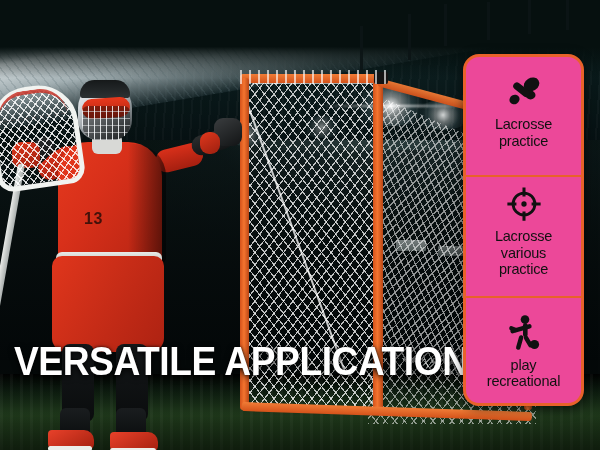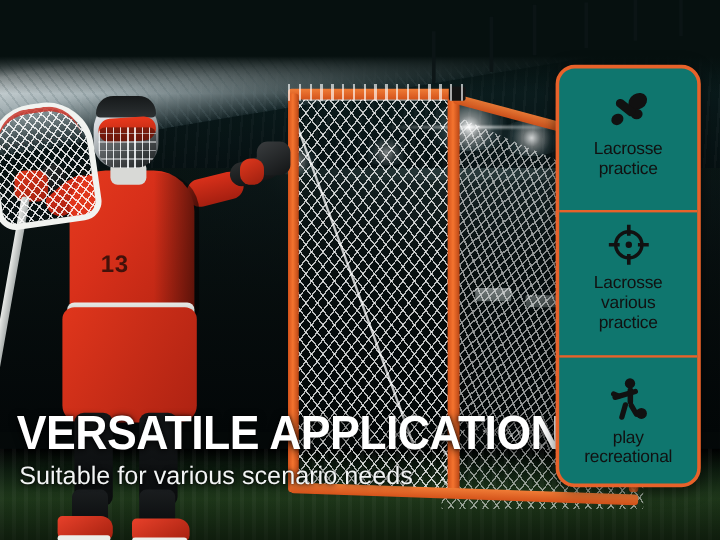--- a/index.html
+++ b/index.html
@@ -112,21 +112,21 @@
     background:linear-gradient(125deg,#e53a1e 0%, #d8301a 40%, #b52412 100%);
     border-radius:30px 34px 8px 8px;
   }
   .torso-shade{
     left:128px;top:100px;width:38px;height:120px;
     background:linear-gradient(90deg, rgba(0,0,0,0), rgba(0,0,0,.55));
     border-radius:0 32px 6px 6px;
   }
   .num{
     position:absolute;left:84px;top:166px;color:#2a0d08;
-    font-size:20px;font-weight:bold;letter-spacing:.5px;
+    font-size:16px;font-weight:bold;letter-spacing:.5px;
     font-family:"Liberation Sans",sans-serif;opacity:.85;
   }
   .helmet{
     left:78px;top:38px;width:54px;height:58px;
     background:linear-gradient(150deg,#f2f4f5 0%, #d6dade 28%, #9aa1a5 55%, #2a2f31 100%);
     border-radius:26px 26px 20px 20px;
   }
   .helmet-red{
     left:82px;top:54px;width:48px;height:20px;
     background:linear-gradient(180deg,#e8381c,#b12612);
@@ -197,21 +197,21 @@
   .subline{
     position:absolute;left:16px;top:386px;
     color:#f2f4f4;font-size:21px;font-weight:normal;
     text-shadow:0 1px 5px rgba(0,0,0,.9), 0 0 2px rgba(0,0,0,.8);
     white-space:nowrap;line-height:1;
   }
 
   
   .panel{
     position:absolute;left:463px;top:54px;width:121px;height:352px;
-    background:#0f766e;border:3px solid #e8622a;border-radius:16px;
+    background:#ec4899;border:3px solid #e8622a;border-radius:16px;
     box-sizing:border-box;
     display:flex;flex-direction:column;
     box-shadow:0 3px 12px rgba(0,0,0,.55);
     overflow:hidden;
     gap:13px;
   }
   .cell{
     flex:1 1 0;display:flex;flex-direction:column;
     align-items:center;justify-content:center;
     padding:4px 5px;box-sizing:border-box;
@@ -313,21 +313,20 @@
     <div class="shoe pbit" style="left:110px;top:388px;width:48px;height:20px;"></div>
     <div class="shoe-w pbit" style="left:48px;top:402px;width:44px;height:5px;"></div>
     <div class="shoe-w pbit" style="left:110px;top:404px;width:46px;height:5px;"></div>
 
     <div class="stick-shaft"></div>
     <div class="stick-head"></div>
     <div class="stick-head-rim"></div>
   </div>
 
   <div class="headline">VERSATILE APPLICATION</div>
-  <div class="subline">Suitable for various scenario needs</div>
 
   <div class="panel">
 
     <div class="cell">
       <div class="cell-icon">
         <svg width="40" height="40" viewBox="0 0 40 40" aria-hidden="true">
           <g fill="#111">
             <ellipse cx="27.5" cy="12.5" rx="8.2" ry="6.6" transform="rotate(-32 27.5 12.5)"></ellipse>
             <ellipse cx="26.5" cy="23" rx="5" ry="4.4"></ellipse>
             <rect x="8" y="14" width="19" height="7.4" rx="3.7" transform="rotate(38 17.5 17.7)"></rect>

